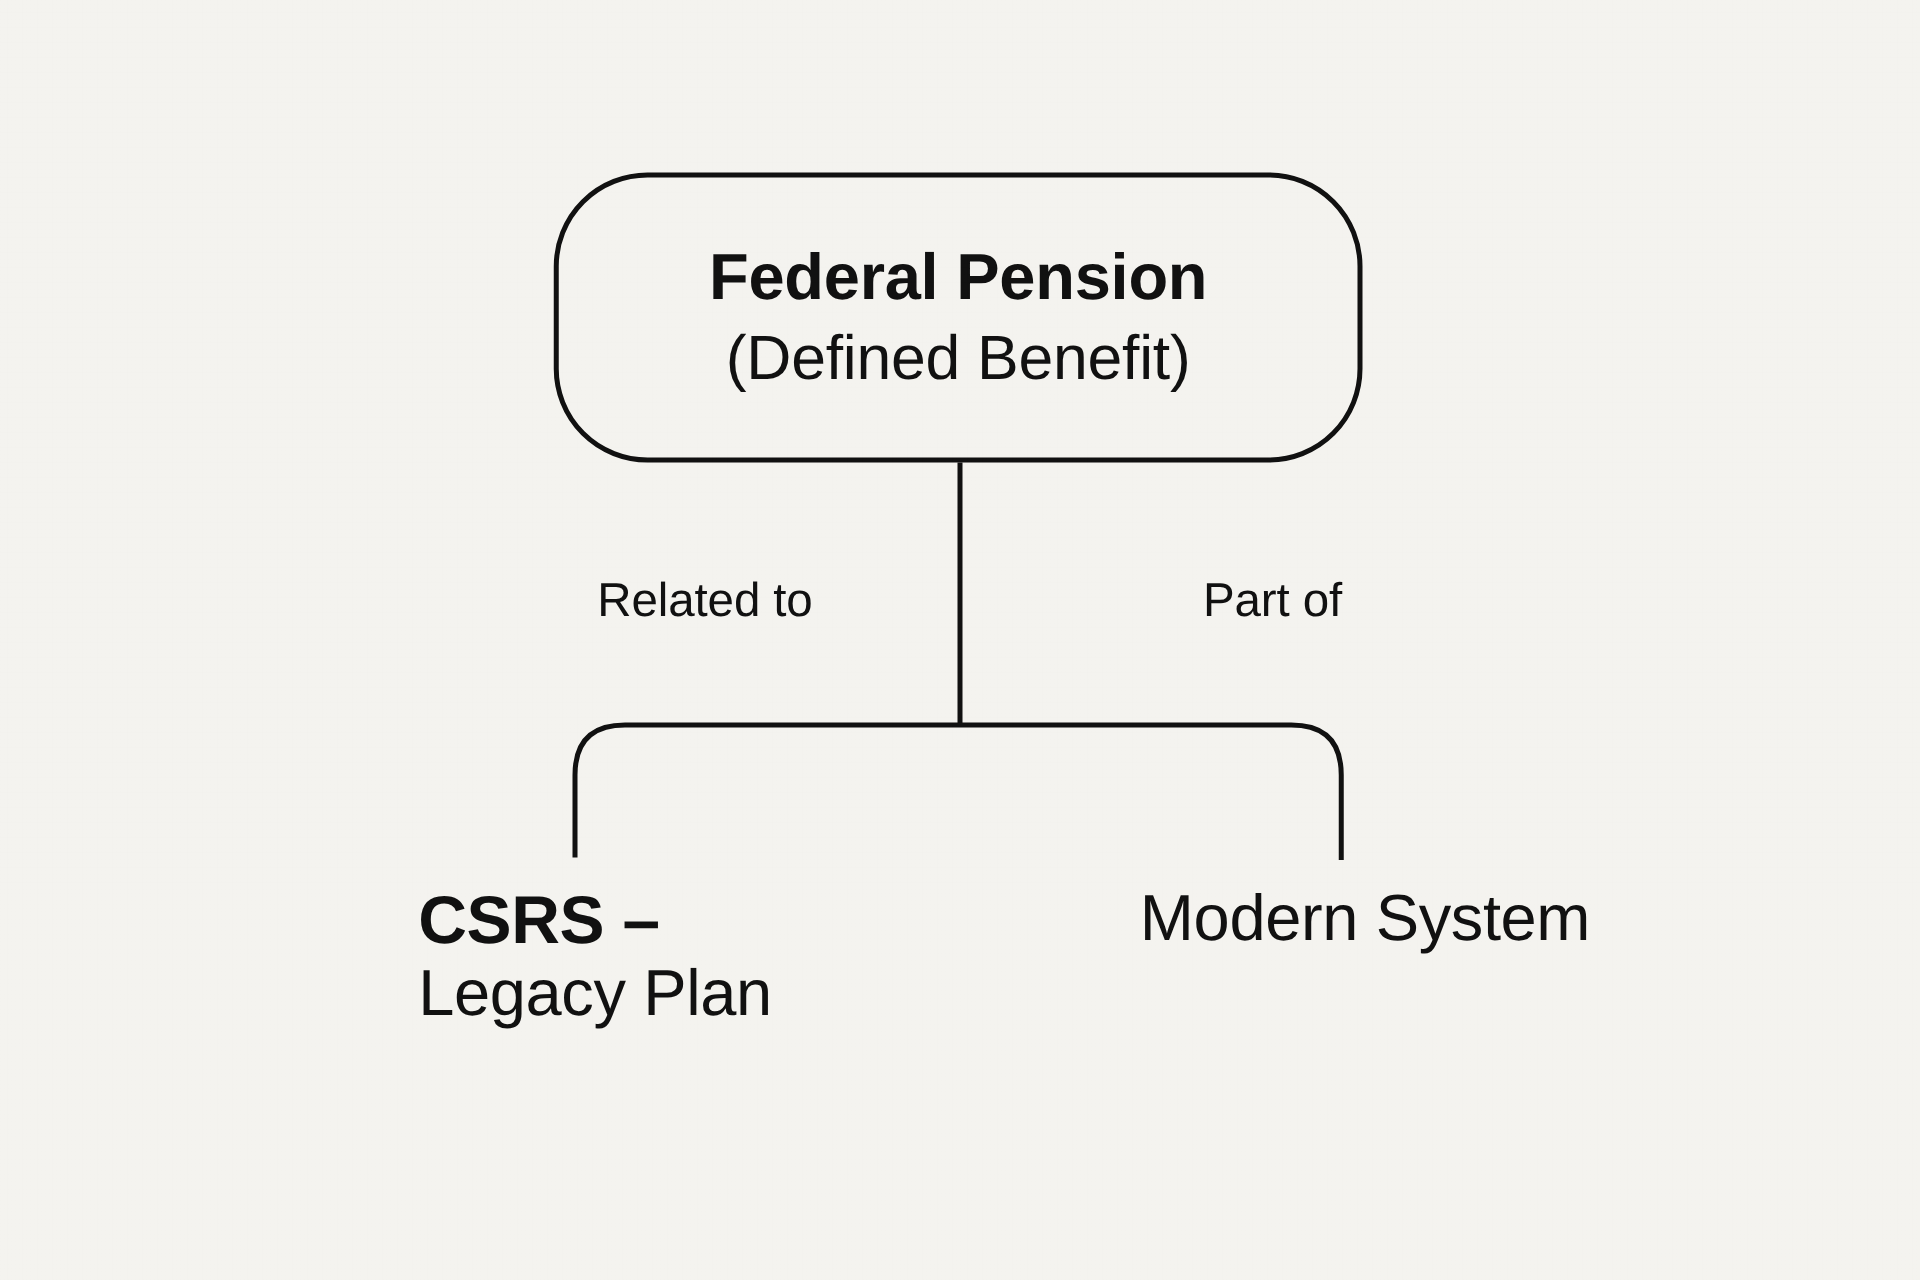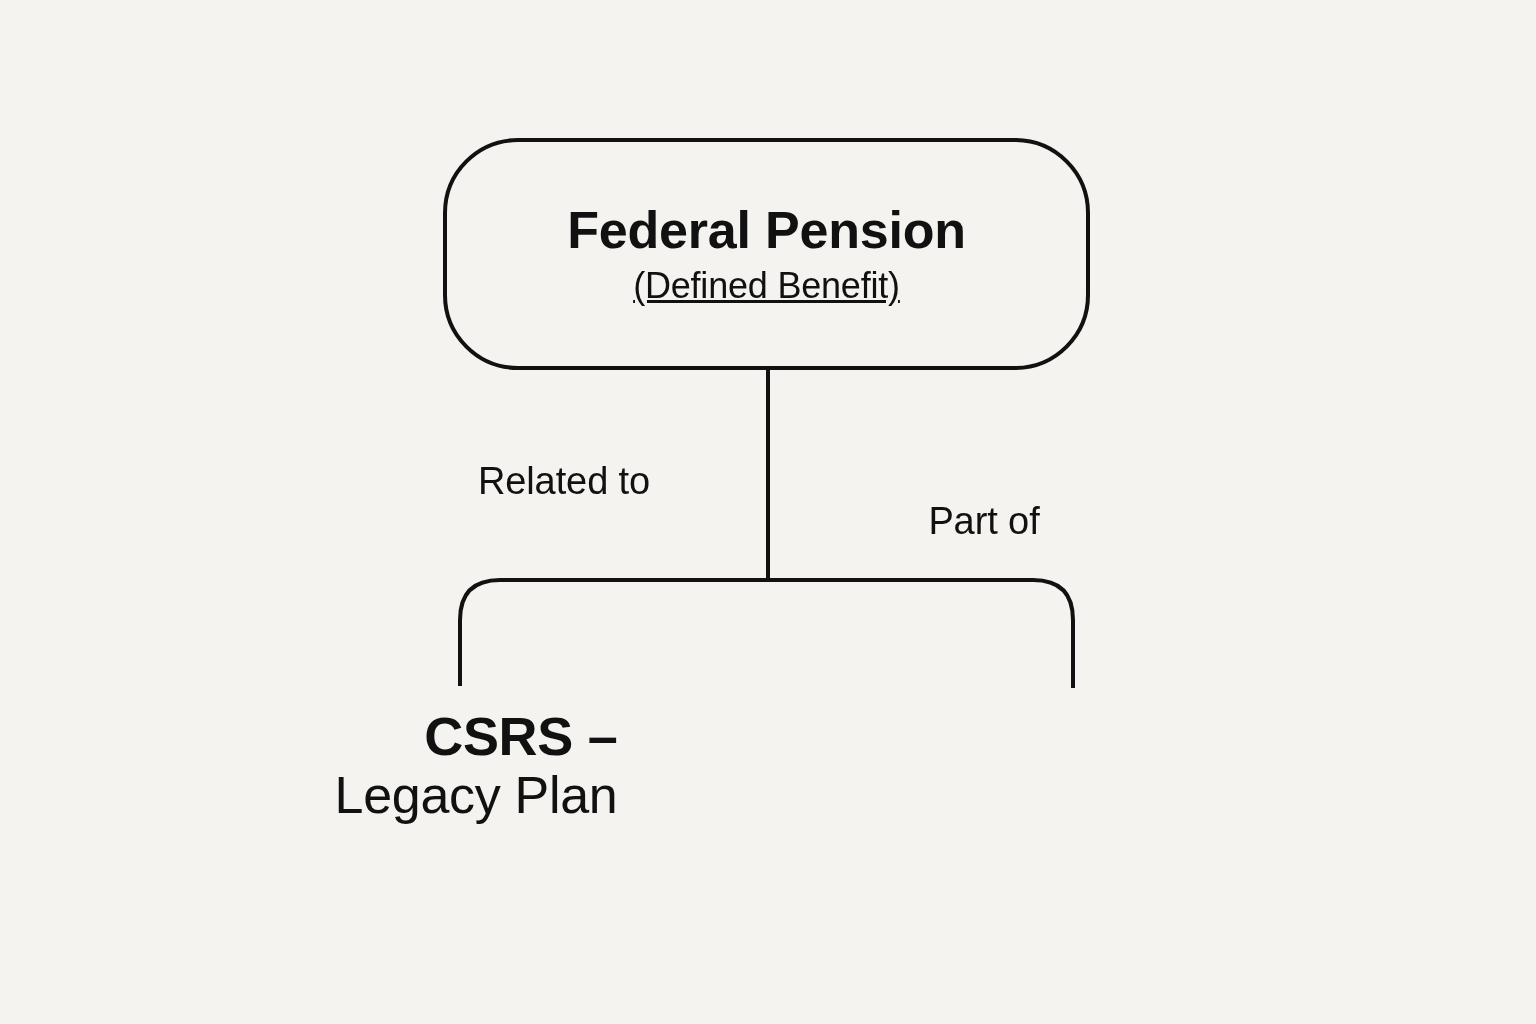--- a/index.html
+++ b/index.html
@@ -66,49 +66,48 @@
   }
   #root-title {
     font-size: 52px;
     font-weight: 700;
     letter-spacing: -0.2px;
     line-height: 1.08;
     text-align: center;
     white-space: nowrap;
   }
   #root-subtitle {
-    font-size: 36px;
+    font-size: 50px;
     font-weight: 400;
     letter-spacing: -0.2px;
     line-height: 1.1;
     text-align: right;
     white-space: nowrap;
     margin-top: 8px;
-    text-decoration: underline;
   }
 
   
   .edge-label {
     position: absolute;
     font-size: 38px;
     font-weight: 400;
     letter-spacing: -0.1px;
     white-space: nowrap;
     text-align: center;
     transform: translateX(-50%);
     z-index: 3;
   }
   #edge-label-left  { left: 564px;  top: 460px; }
-  #edge-label-right { left: 984px;  top: 460px; margin-top: 40px; }
+  #edge-label-right { left: 1018px;  top: 460px; }
 
   
   .leaf-node {
     position: absolute;
     transform: translateX(-50%);
-    text-align: right;
+    text-align: left;
     z-index: 3;
     white-space: nowrap;
   }
   .leaf-title {
     font-size: 54px;
     font-weight: 700;
     letter-spacing: -0.3px;
     line-height: 1.12;
   }
   .leaf-subtitle {
@@ -143,15 +142,16 @@
 
   <div class="edge-label" id="edge-label-left">Related to</div>
   <div class="edge-label" id="edge-label-right">Part of</div>
 
   <div class="leaf-node" id="leaf-node-csrs">
     <div class="leaf-title">CSRS –</div>
     <div class="leaf-subtitle">Legacy Plan</div>
   </div>
 
   <div class="leaf-node" id="leaf-node-fers">
+    <div class="leaf-subtitle">Modern System</div>
   </div>
 
 </div>
 
 </body></html>

